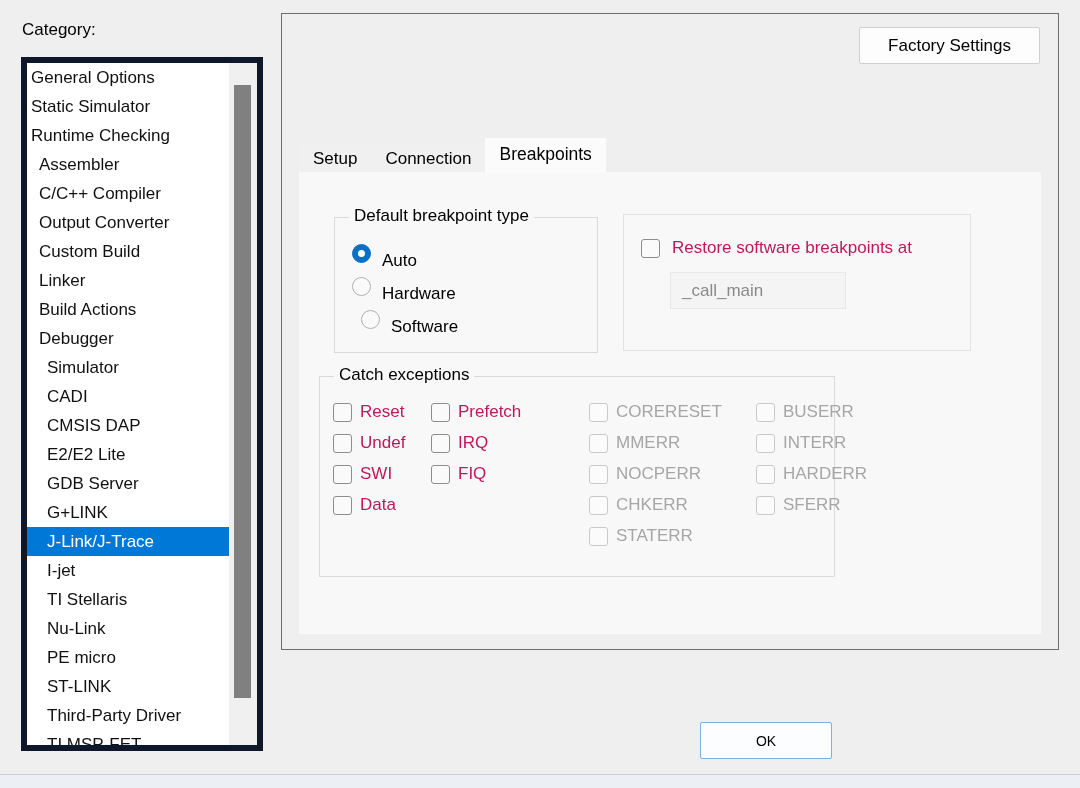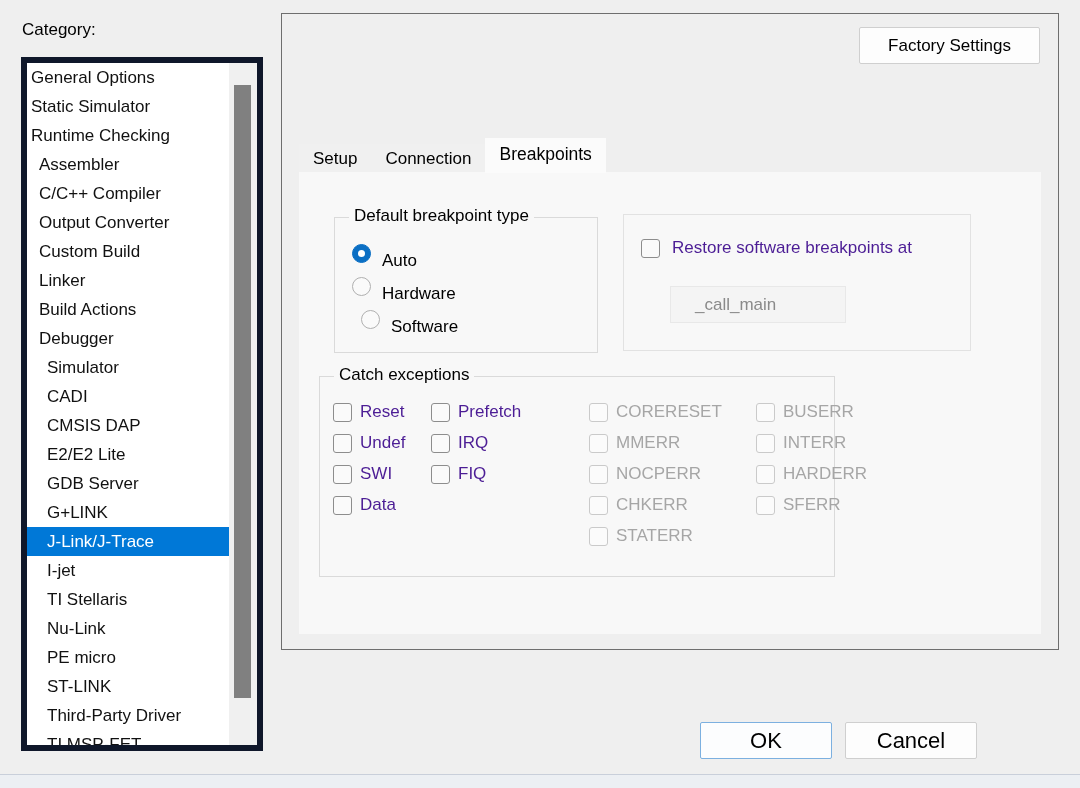--- a/index.html
+++ b/index.html
@@ -232,21 +232,21 @@
     height: 19px;
     border: 1px solid #8d8d8d;
     border-radius: 3px;
     background: #fafafa;
     box-sizing: border-box;
     flex: 0 0 auto;
   }
   .cb-label {
     margin-left: 8px;
     font-size: 17px;
-    color: #4c1d95;
+    color: #be185d;
     white-space: nowrap;
   }
   .cb-row.disabled .checkbox {
     border-color: #cacaca;
     background: #fbfbfb;
   }
   .cb-row.disabled .cb-label {
     color: #a6a6a6;
   }
 
@@ -255,42 +255,42 @@
     left: 17px;
     top: 22px;
   }
   #restore-row .cb-label {
     margin-left: 12px;
     font-size: 17px;
   }
   .textfield {
     position: absolute;
     left: 46px;
-    top: 71px;
+    top: 57px;
     width: 176px;
     height: 37px;
     background: #f4f4f4;
     border: 1px solid #e8e8e8;
     box-sizing: border-box;
     font-family: "Liberation Sans", sans-serif;
     font-size: 17px;
     color: #8a8a8a;
-    padding: 0 24px;
+    padding: 0 11px;
     line-height: 35px;
   }
 
   
   .footer-btn {
     position: absolute;
     height: 37px;
     background: #fdfdfd;
     border: 1px solid #cfcfcf;
     border-radius: 2px;
     font-family: "Liberation Sans", sans-serif;
-    font-size: 22px;
+    font-size: 14px;
     color: #000;
     cursor: default;
     padding: 0;
   }
   #ok-button {
     left: 700px;
     top: 722px;
     width: 132px;
     border: 1px solid #7cb0e0;
     background: #fcfdfe;
@@ -451,15 +451,14 @@
               <span class="checkbox"></span>
               <span class="cb-label">SFERR</span>
             </div>
           </div>
       </div>
 
     </div>
   </div>
 
   <button class="footer-btn" id="ok-button">OK</button>
-  <button class="footer-btn" id="cancel-button">Cancel</button>
 
 </div>
 
 </body></html>

